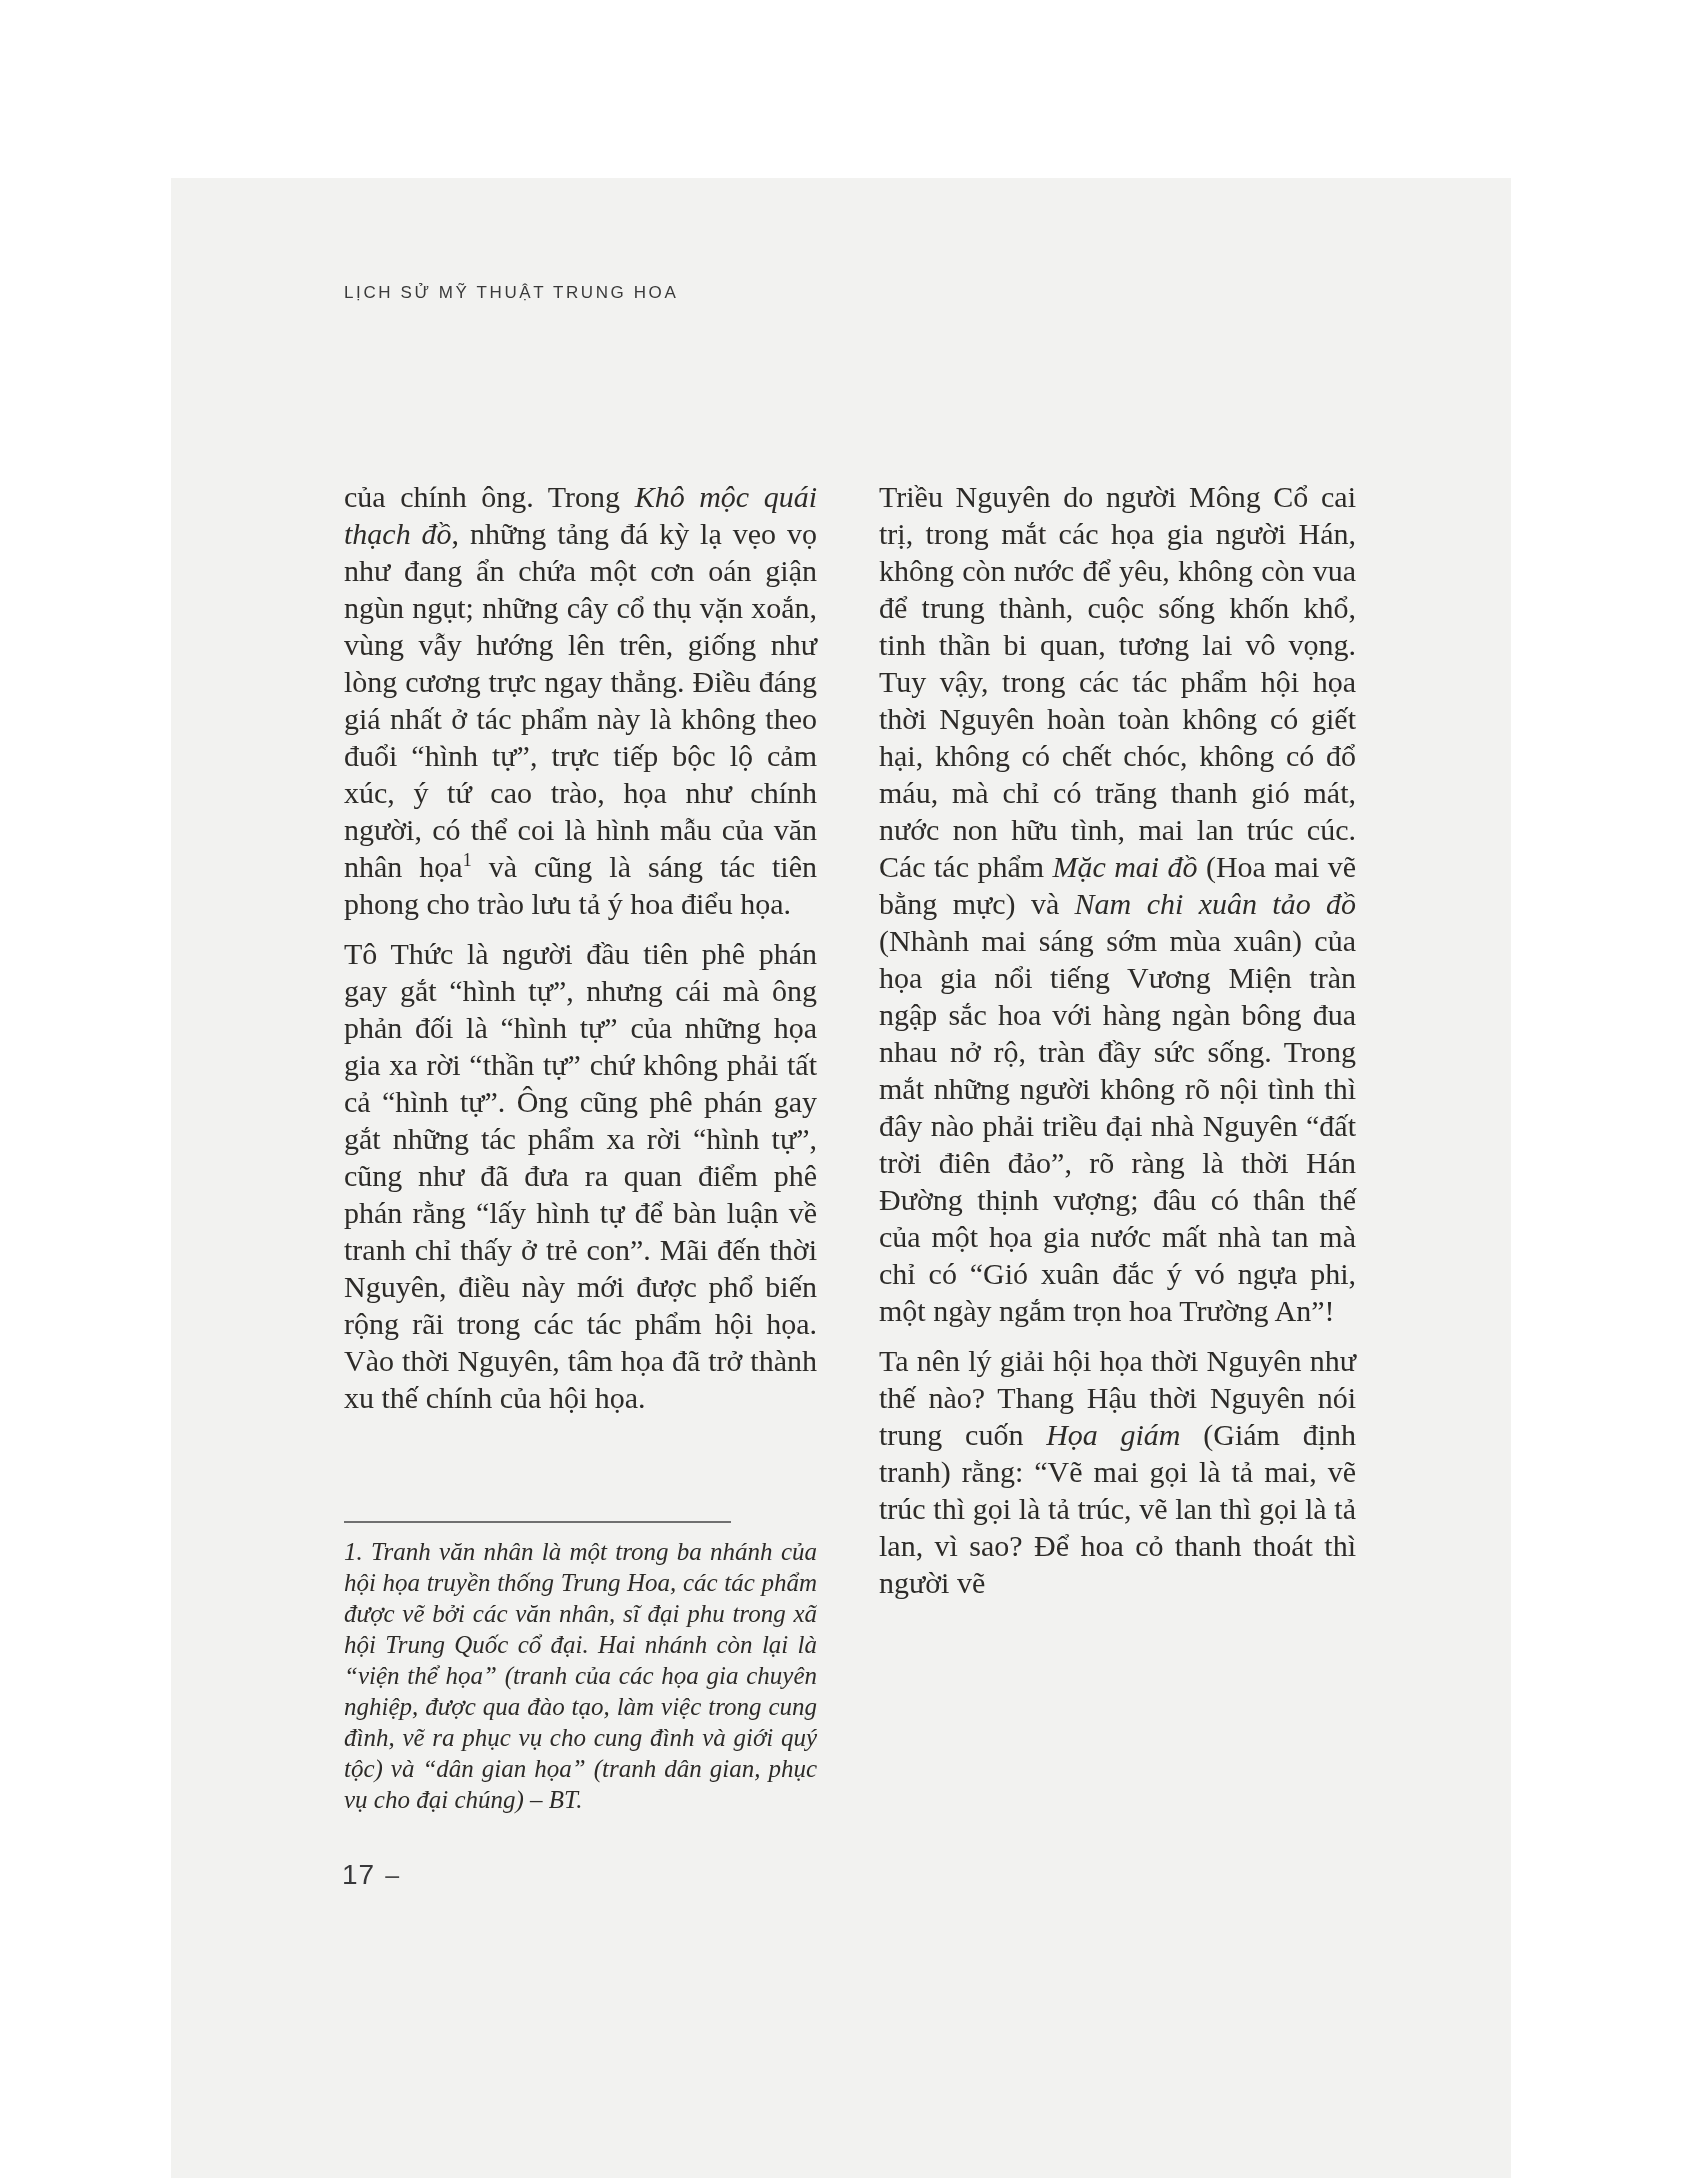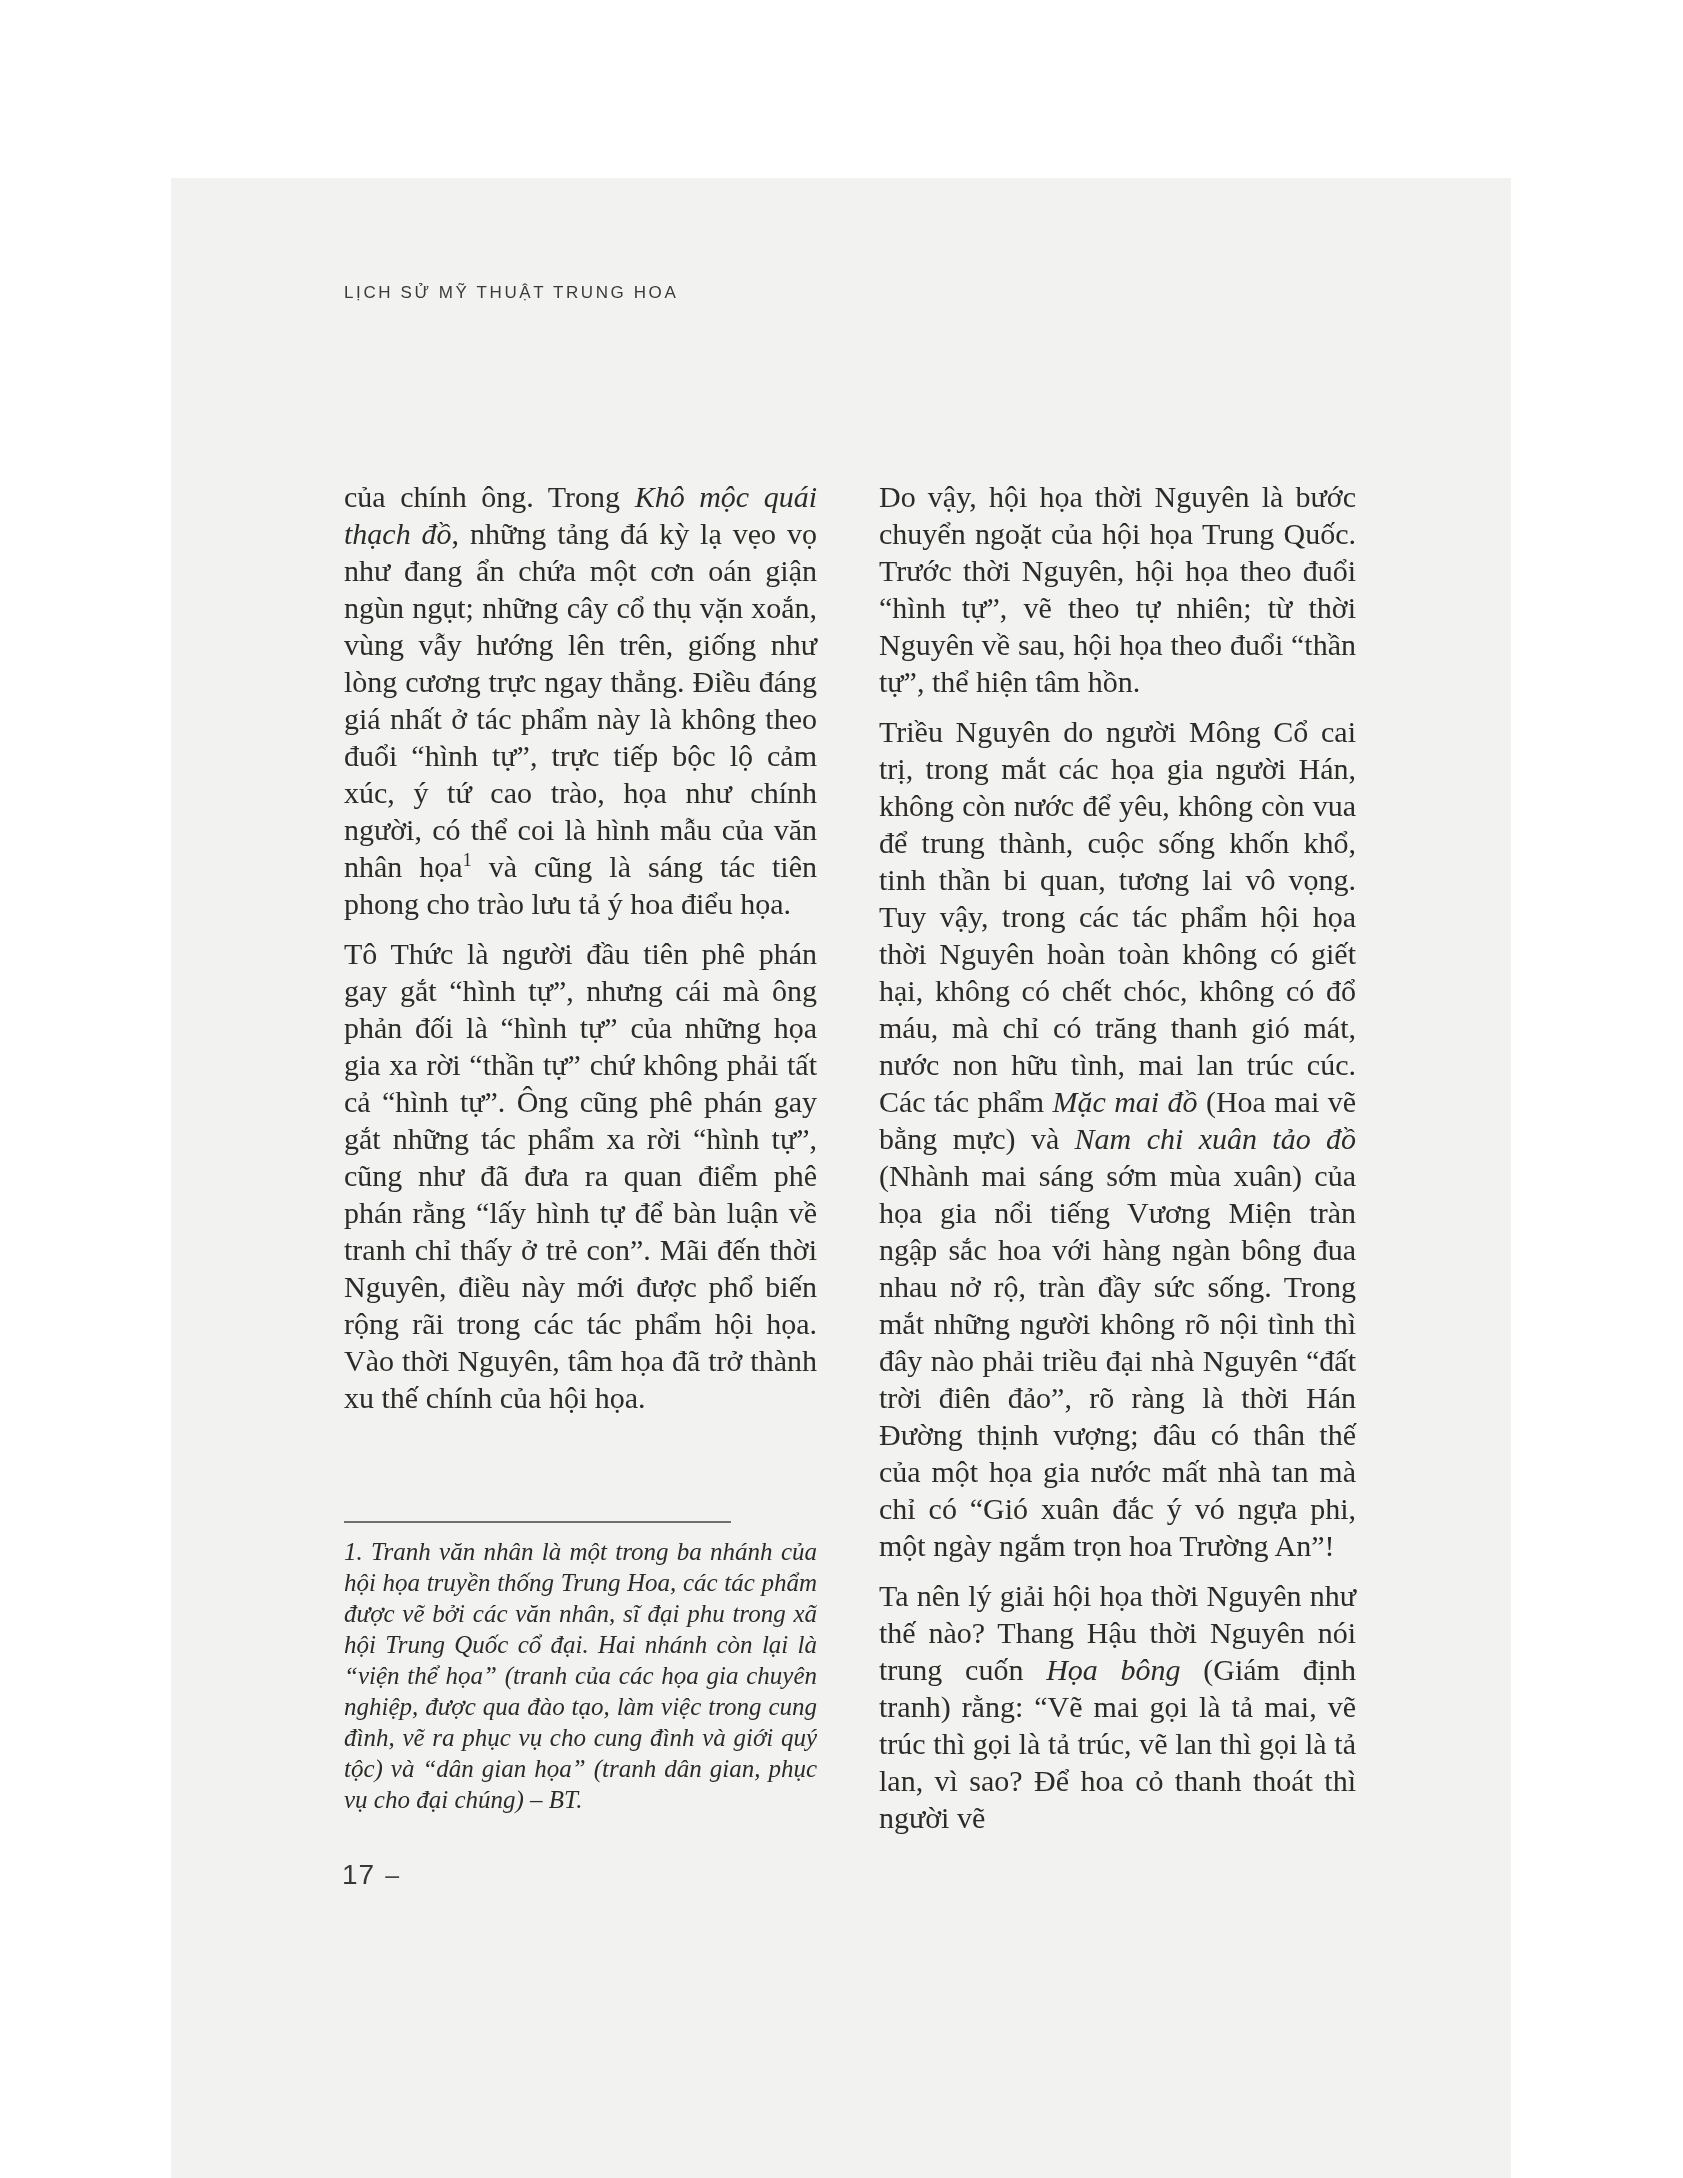--- a/index.html
+++ b/index.html
@@ -76,23 +76,22 @@
   <div class="panel">
 
     <div class="running-head">LỊCH SỬ MỸ THUẬT TRUNG HOA</div>
 
     <div class="col col-left">
       <p><span>của chính ông. Trong </span><i>Khô mộc quái thạch đồ</i><span>, những tảng đá kỳ lạ vẹo vọ như đang ẩn chứa một cơn oán giận ngùn ngụt; những cây cổ thụ vặn xoắn, vùng vẫy hướng lên trên, giống như lòng cương trực ngay thẳng. Điều đáng giá nhất ở tác phẩm này là không theo đuổi “hình tự”, trực tiếp bộc lộ cảm xúc, ý tứ cao trào, họa như chính người, có thể coi là hình mẫu của văn nhân họa</span><sup>1</sup><span> và cũng là sáng tác tiên phong cho trào lưu tả ý hoa điểu họa.</span></p>
       <p><span>Tô Thức là người đầu tiên phê phán gay gắt “hình tự”, nhưng cái mà ông phản đối là “hình tự” của những họa gia xa rời “thần tự” chứ không phải tất cả “hình tự”. Ông cũng phê phán gay gắt những tác phẩm xa rời “hình tự”, cũng như đã đưa ra quan điểm phê phán rằng “lấy hình tự để bàn luận về tranh chỉ thấy ở trẻ con”. Mãi đến thời Nguyên, điều này mới được phổ biến rộng rãi trong các tác phẩm hội họa. Vào thời Nguyên, tâm họa đã trở thành xu thế chính của hội họa.</span></p>
     </div>
 
     <div class="col col-right">
-      <p><span>Do vậy, hội họa thời Nguyên là bước chuyển ngoặt của hội họa Trung Quốc. Trước thời Nguyên, hội họa theo đuổi “hình tự”, vẽ theo tự nhiên; từ thời Nguyên về sau, hội họa theo đuổi “thần tự”, thể hiện tâm hồn.</span></p>
       <p><span>Triều Nguyên do người Mông Cổ cai trị, trong mắt các họa gia người Hán, không còn nước để yêu, không còn vua để trung thành, cuộc sống khốn khổ, tinh thần bi quan, tương lai vô vọng. Tuy vậy, trong các tác phẩm hội họa thời Nguyên hoàn toàn không có giết hại, không có chết chóc, không có đổ máu, mà chỉ có trăng thanh gió mát, nước non hữu tình, mai lan trúc cúc. Các tác phẩm </span><i>Mặc mai đồ</i><span> (Hoa mai vẽ bằng mực) và </span><i>Nam chi xuân tảo đồ</i><span> (Nhành mai sáng sớm mùa xuân) của họa gia nổi tiếng Vương Miện tràn ngập sắc hoa với hàng ngàn bông đua nhau nở rộ, tràn đầy sức sống. Trong mắt những người không rõ nội tình thì đây nào phải triều đại nhà Nguyên “đất trời điên đảo”, rõ ràng là thời Hán Đường thịnh vượng; đâu có thân thế của một họa gia nước mất nhà tan mà chỉ có “Gió xuân đắc ý vó ngựa phi, một ngày ngắm trọn hoa Trường An”!</span></p>
-      <p><span>Ta nên lý giải hội họa thời Nguyên như thế nào? Thang Hậu thời Nguyên nói trung cuốn </span><i>Họa bông</i><span> (Giám định tranh) rằng: “Vẽ mai gọi là tả mai, vẽ trúc thì gọi là tả trúc, vẽ lan thì gọi là tả lan, vì sao? Để hoa cỏ thanh thoát thì người vẽ</span></p>
+      <p><span>Ta nên lý giải hội họa thời Nguyên như thế nào? Thang Hậu thời Nguyên nói trung cuốn </span><i>Họa giám</i><span> (Giám định tranh) rằng: “Vẽ mai gọi là tả mai, vẽ trúc thì gọi là tả trúc, vẽ lan thì gọi là tả lan, vì sao? Để hoa cỏ thanh thoát thì người vẽ</span></p>
     </div>
 
     <div class="footnote-rule"></div>
 
     <div class="footnote">
       <p><span>1. Tranh văn nhân là một trong ba nhánh của hội họa truyền thống Trung Hoa, các tác phẩm được vẽ bởi các văn nhân, sĩ đại phu trong xã hội Trung Quốc cổ đại. Hai nhánh còn lại là “viện thể họa” (tranh của các họa gia chuyên nghiệp, được qua đào tạo, làm việc trong cung đình, vẽ ra phục vụ cho cung đình và giới quý tộc) và “dân gian họa” (tranh dân gian, phục vụ cho đại chúng) – BT.</span></p>
     </div>
 
     <div class="page-number">
       <span>17</span><span class="pn-dash">–</span>

